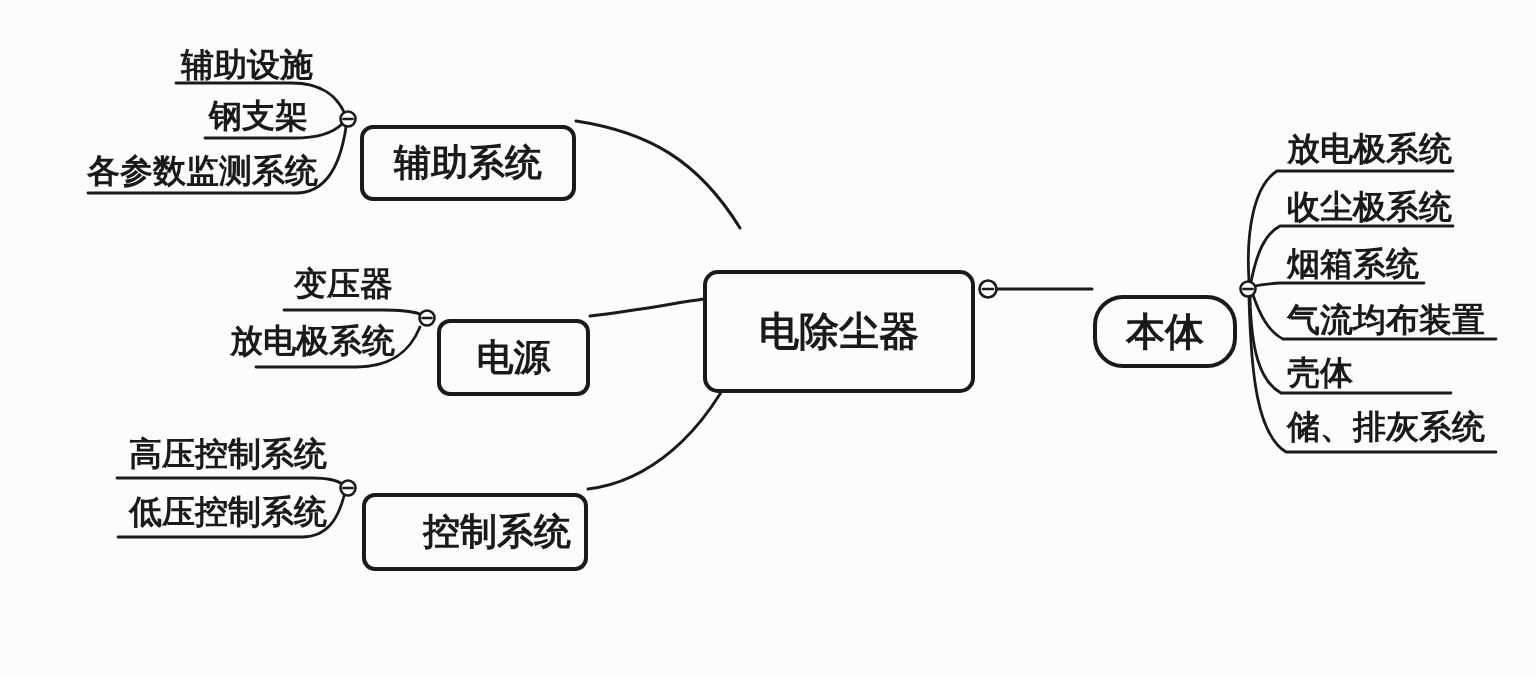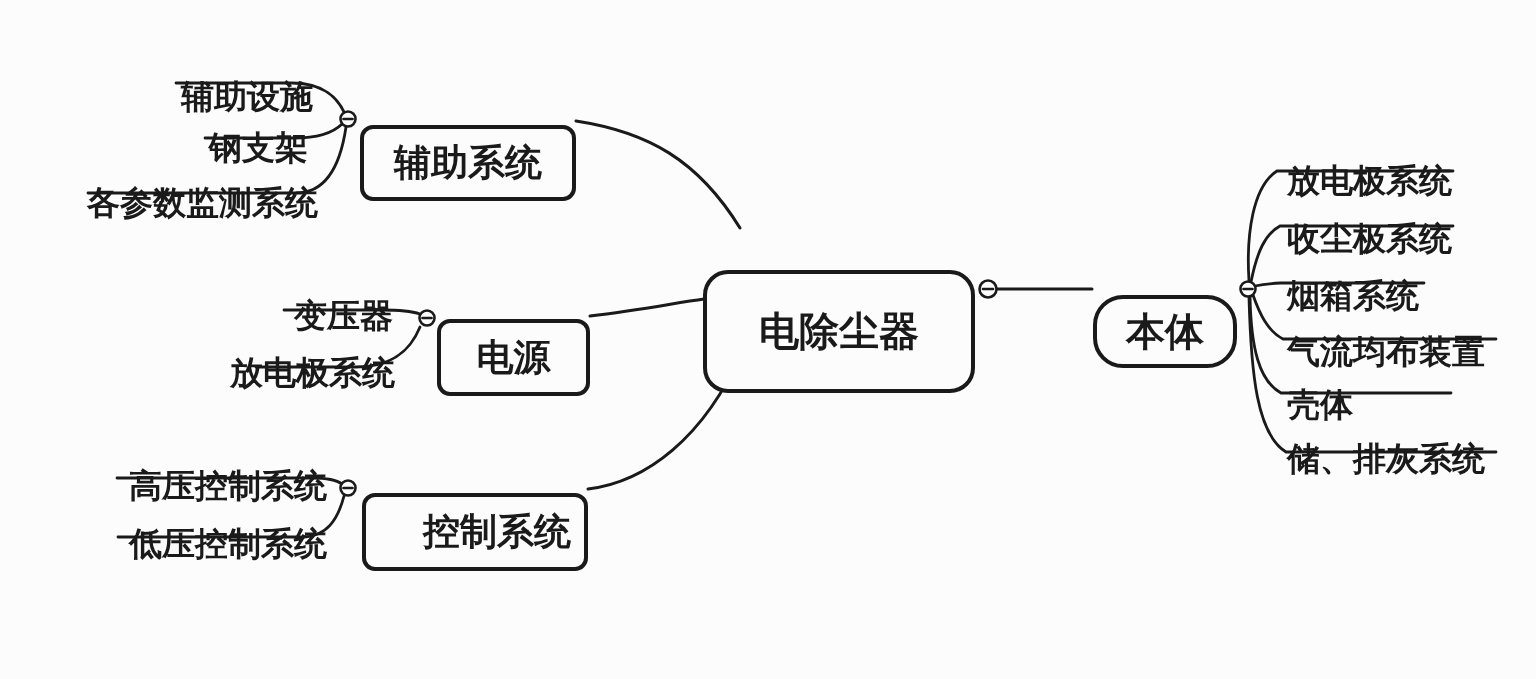--- a/index.html
+++ b/index.html
@@ -18,21 +18,20 @@
     width: 1536px; height: 679px;
     color: var(--ink, #1a1a1a);
   }
   .leaf {
     position: absolute;
     font-size: 33px;
     font-weight: bold;
     line-height: 1.1;
     white-space: nowrap;
     color: var(--ink, #1a1a1a);
-    margin-top: 32px;
   }
   .node {
     position: absolute;
     box-sizing: border-box;
     border: 4.5px solid var(--ink, #1a1a1a);
     border-radius: 13px;
     background: var(--paper, #fcfcfc);
     display: flex;
     align-items: center;
     justify-content: center;
@@ -53,21 +52,21 @@
   .lf-b1 { top: 131px; left: 1287px; }
   .lf-b2 { top: 189px; left: 1287px; }
   .lf-b3 { top: 246px; left: 1287px; }
   .lf-b4 { top: 302px; left: 1287px; }
   .lf-b5 { top: 355px; left: 1287px; }
   .lf-b6 { top: 409px; left: 1287px; }
   
   .nd-aux  { left: 360px;  top: 82px;  width: 216px; height: 76px;  font-size: 37px; }
   .nd-pow  { left: 437px;  top: 276px; width: 153px; height: 77px;  font-size: 37px; }
   .nd-ctl  { left: 362px;  top: 450px; width: 226px; height: 78px;  font-size: 37px; padding-left: 44px; }
-  .nd-root { left: 703px;  top: 227px; width: 272px; height: 123px; font-size: 40px; border-radius: 25px; }
+  .nd-root { left: 703px;  top: 227px; width: 272px; height: 123px; font-size: 40px; border-radius: 15px; }
   .nd-body { left: 1093px; top: 252px; width: 144px; height: 73px;  font-size: 39px; border-radius: 30px; }
   .caption {
     position: absolute;
     left: 505px;
     top: 570px;
     font-size: 47px;
     font-weight: bold;
     letter-spacing: 1px;
     white-space: nowrap;
     color: var(--ink, #1a1a1a);

